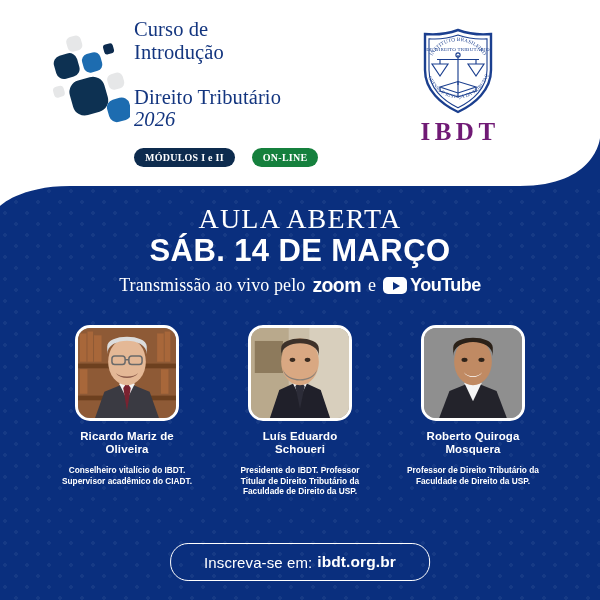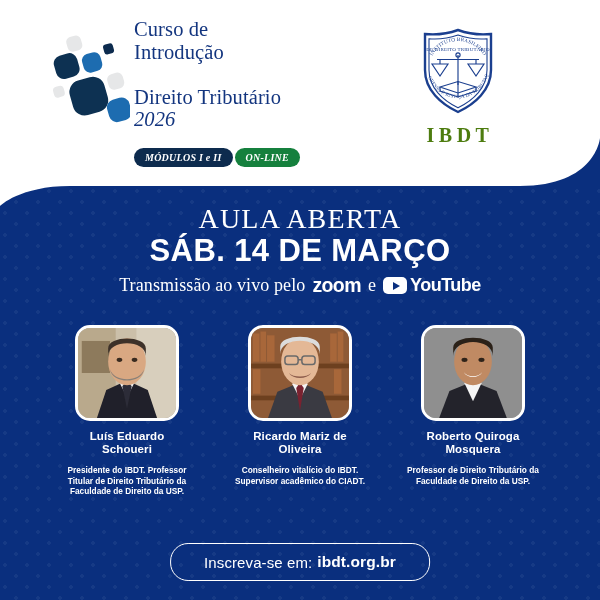--- a/index.html
+++ b/index.html
@@ -76,23 +76,22 @@
     font-style: italic;
     font-size: 20.5px;
     display: block;
   }
 
   .badges {
     position: absolute;
     left: 134px;
     top: 148px;
     display: flex;
-    gap: 2px;
+    gap: 17px;
     align-items: center;
-    font-style: italic;
   }
   .badge {
     display: inline-flex;
     align-items: center;
     justify-content: center;
     height: 19px;
     padding: 0 11px;
     border-radius: 10px;
     font-family: "Liberation Serif", serif;
     font-size: 10px;
@@ -108,25 +107,25 @@
   .ibdt-logo {
     position: absolute;
     left: 404px;
     top: 28px;
     width: 108px;
     text-align: center;
   }
   .ibdt-shield { width: 78px; height: 86px; display: block; margin: 0 auto; }
   .ibdt-word {
     font-family: "Liberation Serif", serif;
-    font-size: 20px;
+    font-size: 25px;
     font-weight: bold;
     letter-spacing: 4.5px;
-    color: #4d7c0f;
-    margin-top: 10px;
+    color: #701a75;
+    margin-top: 4px;
     padding-left: 4px;
   }
 
   
   .headline {
     position: absolute;
     left: 0;
     top: 203px;
     width: 600px;
     text-align: center;
@@ -362,44 +361,20 @@
     <span class="bc-text">e</span>
     <span class="yt-badge">
       <span class="yt-play">
           <span class="tri"></span>
         </span>
       <span class="yt-word">YouTube</span>
     </span>
   </div>
 
   <div class="speakers">
-
-    <div class="speaker">
-      <div class="photo-frame">
-        <svg viewBox="0 0 104 96" xmlns="http://www.w3.org/2000/svg" preserveAspectRatio="xMidYMid slice">
-          <rect width="104" height="96" fill="#cbbfa9"></rect>
-          <rect x="0" y="0" width="40" height="96" fill="#b9a98c"></rect>
-          <rect x="4" y="14" width="30" height="34" fill="#8d7a5c"></rect>
-          <rect x="62" y="0" width="42" height="96" fill="#d8cfbd"></rect>
-          <path d="M20,96 L30,66 L52,56 L74,66 L84,96 Z" fill="#20202a"></path>
-          <path d="M44,58 L52,74 L60,58 L58,50 L46,50 Z" fill="#f2f2f2"></path>
-          <path d="M47,62 L52,86 L57,62 L52,56 Z" fill="#2c2c38"></path>
-          <ellipse cx="52" cy="36" rx="20" ry="25" fill="#d9a882"></ellipse>
-          <path d="M32,30 C32,12 72,12 72,30 L72,22 C72,8 32,8 32,22 Z" fill="#3d3129"></path>
-          <path d="M34,44 C36,60 68,60 70,44 C66,58 38,58 34,44 Z" fill="#8a8178"></path>
-          <ellipse cx="44" cy="34" rx="3" ry="2.2" fill="#3a2b20"></ellipse>
-          <ellipse cx="60" cy="34" rx="3" ry="2.2" fill="#3a2b20"></ellipse>
-        </svg>
-      </div>
-      <div class="sp-name">
-        <span>Luís Eduardo</span><br>
-        <span>Schoueri</span>
-      </div>
-      <div class="sp-role">Presidente do IBDT. Professor Titular de Direito Tributário da Faculdade de Direito da USP.</div>
-    </div>
 
     <div class="speaker">
       <div class="photo-frame">
         <svg viewBox="0 0 104 96" xmlns="http://www.w3.org/2000/svg" preserveAspectRatio="xMidYMid slice">
           <rect width="104" height="96" fill="#8e5a36"></rect>
           <g fill="#a8673a">
             <rect x="2" y="6" width="7" height="30"></rect>
               <rect x="10" y="4" width="6" height="32"></rect>
             <rect x="17" y="8" width="8" height="28"></rect>
               <rect x="84" y="6" width="7" height="30"></rect>
@@ -425,20 +400,44 @@
       <div class="sp-name">
         <span>Ricardo Mariz de</span><br>
         <span>Oliveira</span>
       </div>
       <div class="sp-role">Conselheiro vitalício do IBDT. Supervisor acadêmico do CIADT.</div>
     </div>
 
     <div class="speaker">
       <div class="photo-frame">
         <svg viewBox="0 0 104 96" xmlns="http://www.w3.org/2000/svg" preserveAspectRatio="xMidYMid slice">
+          <rect width="104" height="96" fill="#cbbfa9"></rect>
+          <rect x="0" y="0" width="40" height="96" fill="#b9a98c"></rect>
+          <rect x="4" y="14" width="30" height="34" fill="#8d7a5c"></rect>
+          <rect x="62" y="0" width="42" height="96" fill="#d8cfbd"></rect>
+          <path d="M20,96 L30,66 L52,56 L74,66 L84,96 Z" fill="#20202a"></path>
+          <path d="M44,58 L52,74 L60,58 L58,50 L46,50 Z" fill="#f2f2f2"></path>
+          <path d="M47,62 L52,86 L57,62 L52,56 Z" fill="#2c2c38"></path>
+          <ellipse cx="52" cy="36" rx="20" ry="25" fill="#d9a882"></ellipse>
+          <path d="M32,30 C32,12 72,12 72,30 L72,22 C72,8 32,8 32,22 Z" fill="#3d3129"></path>
+          <path d="M34,44 C36,60 68,60 70,44 C66,58 38,58 34,44 Z" fill="#8a8178"></path>
+          <ellipse cx="44" cy="34" rx="3" ry="2.2" fill="#3a2b20"></ellipse>
+          <ellipse cx="60" cy="34" rx="3" ry="2.2" fill="#3a2b20"></ellipse>
+        </svg>
+      </div>
+      <div class="sp-name">
+        <span>Luís Eduardo</span><br>
+        <span>Schoueri</span>
+      </div>
+      <div class="sp-role">Presidente do IBDT. Professor Titular de Direito Tributário da Faculdade de Direito da USP.</div>
+    </div>
+
+    <div class="speaker">
+      <div class="photo-frame">
+        <svg viewBox="0 0 104 96" xmlns="http://www.w3.org/2000/svg" preserveAspectRatio="xMidYMid slice">
           <rect width="104" height="96" fill="#8f8f8f"></rect>
           <path d="M16,96 L27,67 L52,57 L77,67 L88,96 Z" fill="#23232b"></path>
           <path d="M43,59 L52,78 L61,59 L58,51 L46,51 Z" fill="#f5f5f5"></path>
           <ellipse cx="52" cy="36" rx="20" ry="25" fill="#c08a63"></ellipse>
           <path d="M31,30 C31,10 73,10 73,30 L73,21 C73,7 31,7 31,21 Z" fill="#2b2118"></path>
           <ellipse cx="43" cy="34" rx="3.2" ry="2.3" fill="#2f2319"></ellipse>
           <ellipse cx="61" cy="34" rx="3.2" ry="2.3" fill="#2f2319"></ellipse>
           <path d="M42,47 C46,53 58,53 62,47 C58,54 46,54 42,47 Z" fill="#ffffff"></path>
         </svg>
       </div>

